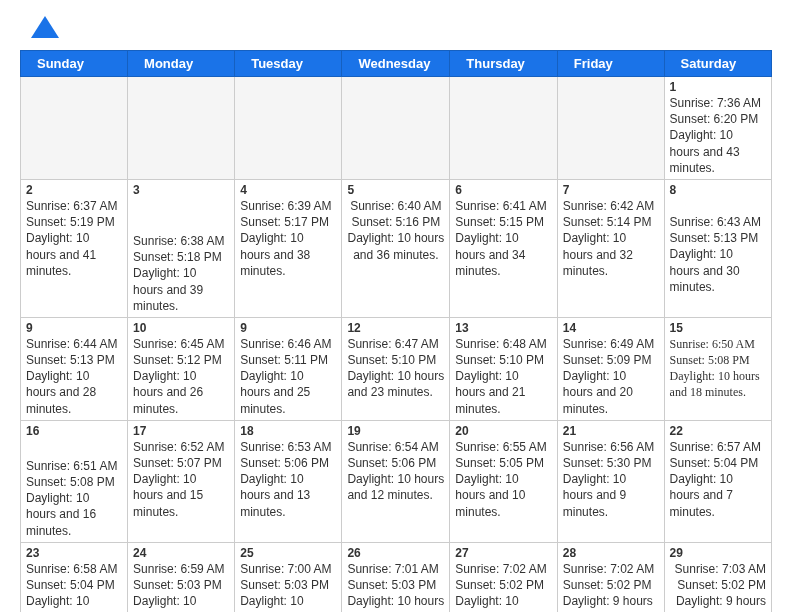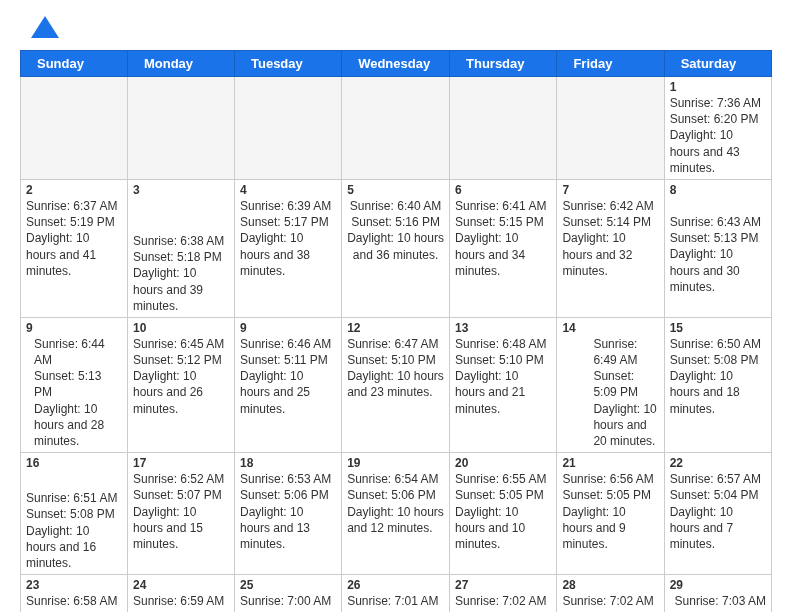--- a/index.html
+++ b/index.html
@@ -186,21 +186,21 @@
           <td>
             <span class="day-number">8</span>
             <div class="day-info" style="white-space: pre-line; margin-top: 17px;">Sunrise: 6:43 AM
 Sunset: 5:13 PM
 Daylight: 10 hours and 30 minutes.</div>
           </td>
         </tr>
         <tr>
           <td>
             <span class="day-number">9</span>
-            <div class="day-info" style="white-space: pre-line; margin-left: 8px;">Sunrise: 6:44 AM
+            <div class="day-info" style="white-space: pre-line;">Sunrise: 6:44 AM
 Sunset: 5:13 PM
 Daylight: 10 hours and 28 minutes.</div>
           </td>
           <td>
             <span class="day-number">10</span>
             <div class="day-info" style="white-space: pre-line;">Sunrise: 6:45 AM
 Sunset: 5:12 PM
 Daylight: 10 hours and 26 minutes.</div>
           </td>
           <td>
@@ -216,27 +216,27 @@
 Daylight: 10 hours and 23 minutes.</div>
           </td>
           <td>
             <span class="day-number">13</span>
             <div class="day-info" style="white-space: pre-line;">Sunrise: 6:48 AM
 Sunset: 5:10 PM
 Daylight: 10 hours and 21 minutes.</div>
           </td>
           <td>
             <span class="day-number">14</span>
-            <div class="day-info" style="white-space: pre-line; margin-left: 31px;">Sunrise: 6:49 AM
+            <div class="day-info" style="white-space: pre-line;">Sunrise: 6:49 AM
 Sunset: 5:09 PM
 Daylight: 10 hours and 20 minutes.</div>
           </td>
           <td>
             <span class="day-number">15</span>
-            <div class="day-info" style="white-space: pre-line;">Sunrise: 6:50 AM
+            <div class="day-info" style="white-space: pre-line; font-family: Liberation Serif, serif;">Sunrise: 6:50 AM
 Sunset: 5:08 PM
 Daylight: 10 hours and 18 minutes.</div>
           </td>
         </tr>
         <tr>
           <td>
             <span class="day-number">16</span>
             <div class="day-info" style="white-space: pre-line; margin-top: 20px;">Sunrise: 6:51 AM
 Sunset: 5:08 PM
 Daylight: 10 hours and 16 minutes.</div>
@@ -261,21 +261,21 @@
           </td>
           <td>
             <span class="day-number">20</span>
             <div class="day-info" style="white-space: pre-line;">Sunrise: 6:55 AM
 Sunset: 5:05 PM
 Daylight: 10 hours and 10 minutes.</div>
           </td>
           <td>
             <span class="day-number">21</span>
             <div class="day-info" style="white-space: pre-line;">Sunrise: 6:56 AM
-Sunset: 5:05 PM
+Sunset: 5:30 PM
 Daylight: 10 hours and 9 minutes.</div>
           </td>
           <td>
             <span class="day-number">22</span>
             <div class="day-info" style="white-space: pre-line;">Sunrise: 6:57 AM
 Sunset: 5:04 PM
 Daylight: 10 hours and 7 minutes.</div>
           </td>
         </tr>
         <tr>

